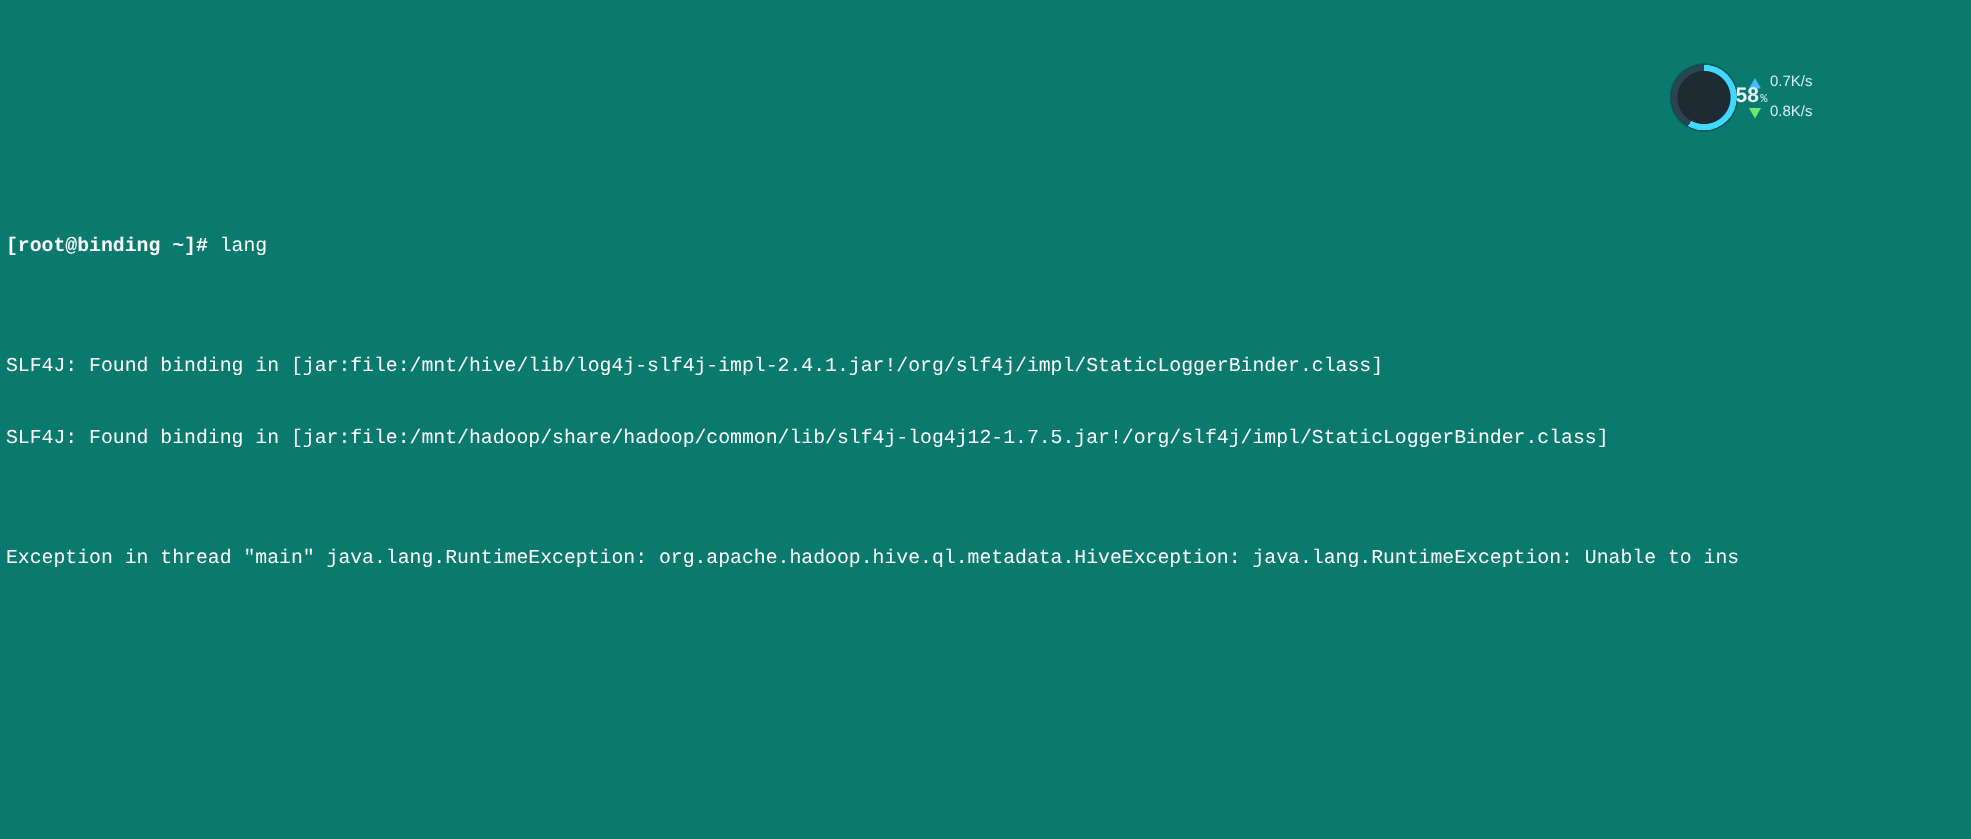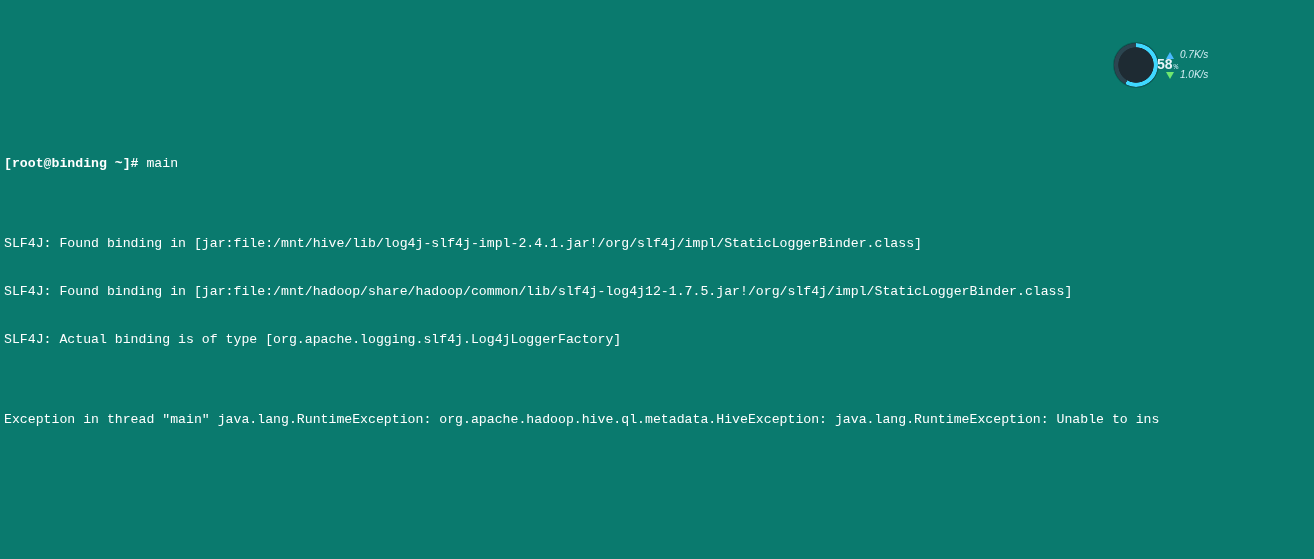--- a/index.html
+++ b/index.html
@@ -81,21 +81,20 @@
     flex-direction: column;
     gap: 4px;
     font-family: Arial, sans-serif;
     font-size: 10px;
   }
   .speed-row {
     display: flex;
     align-items: center;
     gap: 6px;
     color: #d5eef5;
-    font-style: italic;
   }
   .arrow {
     width: 0;
     height: 0;
     display: inline-block;
   }
   .arrow.up {
     border-left: 4px solid transparent;
     border-right: 4px solid transparent;
     border-bottom: 7px solid #49b9ff;
@@ -119,32 +118,31 @@
         <span class="gauge-num">58</span><span class="gauge-pct">%</span>
       </div>
     </div>
     <div class="speeds">
       <div class="speed-row">
         <span class="arrow up"></span>
         <span>0.7K/s</span>
       </div>
       <div class="speed-row">
         <span class="arrow down"></span>
-        <span>1.0K/s</span>
+        <span>0.8K/s</span>
       </div>
     </div>
   </div>
 
   
-  <div class="line"><span class="bold-white">[root@binding ~]# </span><span>main</span></div>
+  <div class="line"><span class="bold-white">[root@binding ~]# </span><span>lang</span></div>
 
   
   <div class="line">SLF4J: Found binding in [jar:file:/mnt/hive/lib/log4j-slf4j-impl-2.4.1.jar!/org/slf4j/impl/StaticLoggerBinder.class]</div>
   <div class="line">SLF4J: Found binding in [jar:file:/mnt/hadoop/share/hadoop/common/lib/slf4j-log4j12-1.7.5.jar!/org/slf4j/impl/StaticLoggerBinder.class]</div>
-  <div class="line">SLF4J: Actual binding is of type [org.apache.logging.slf4j.Log4jLoggerFactory]</div>
   <div class="line"></div>
   <div class="line">Exception in thread "main" java.lang.RuntimeException: org.apache.hadoop.hive.ql.metadata.HiveException: java.lang.RuntimeException: Unable to ins</div>
   
   
   
   
   
   
   
   

